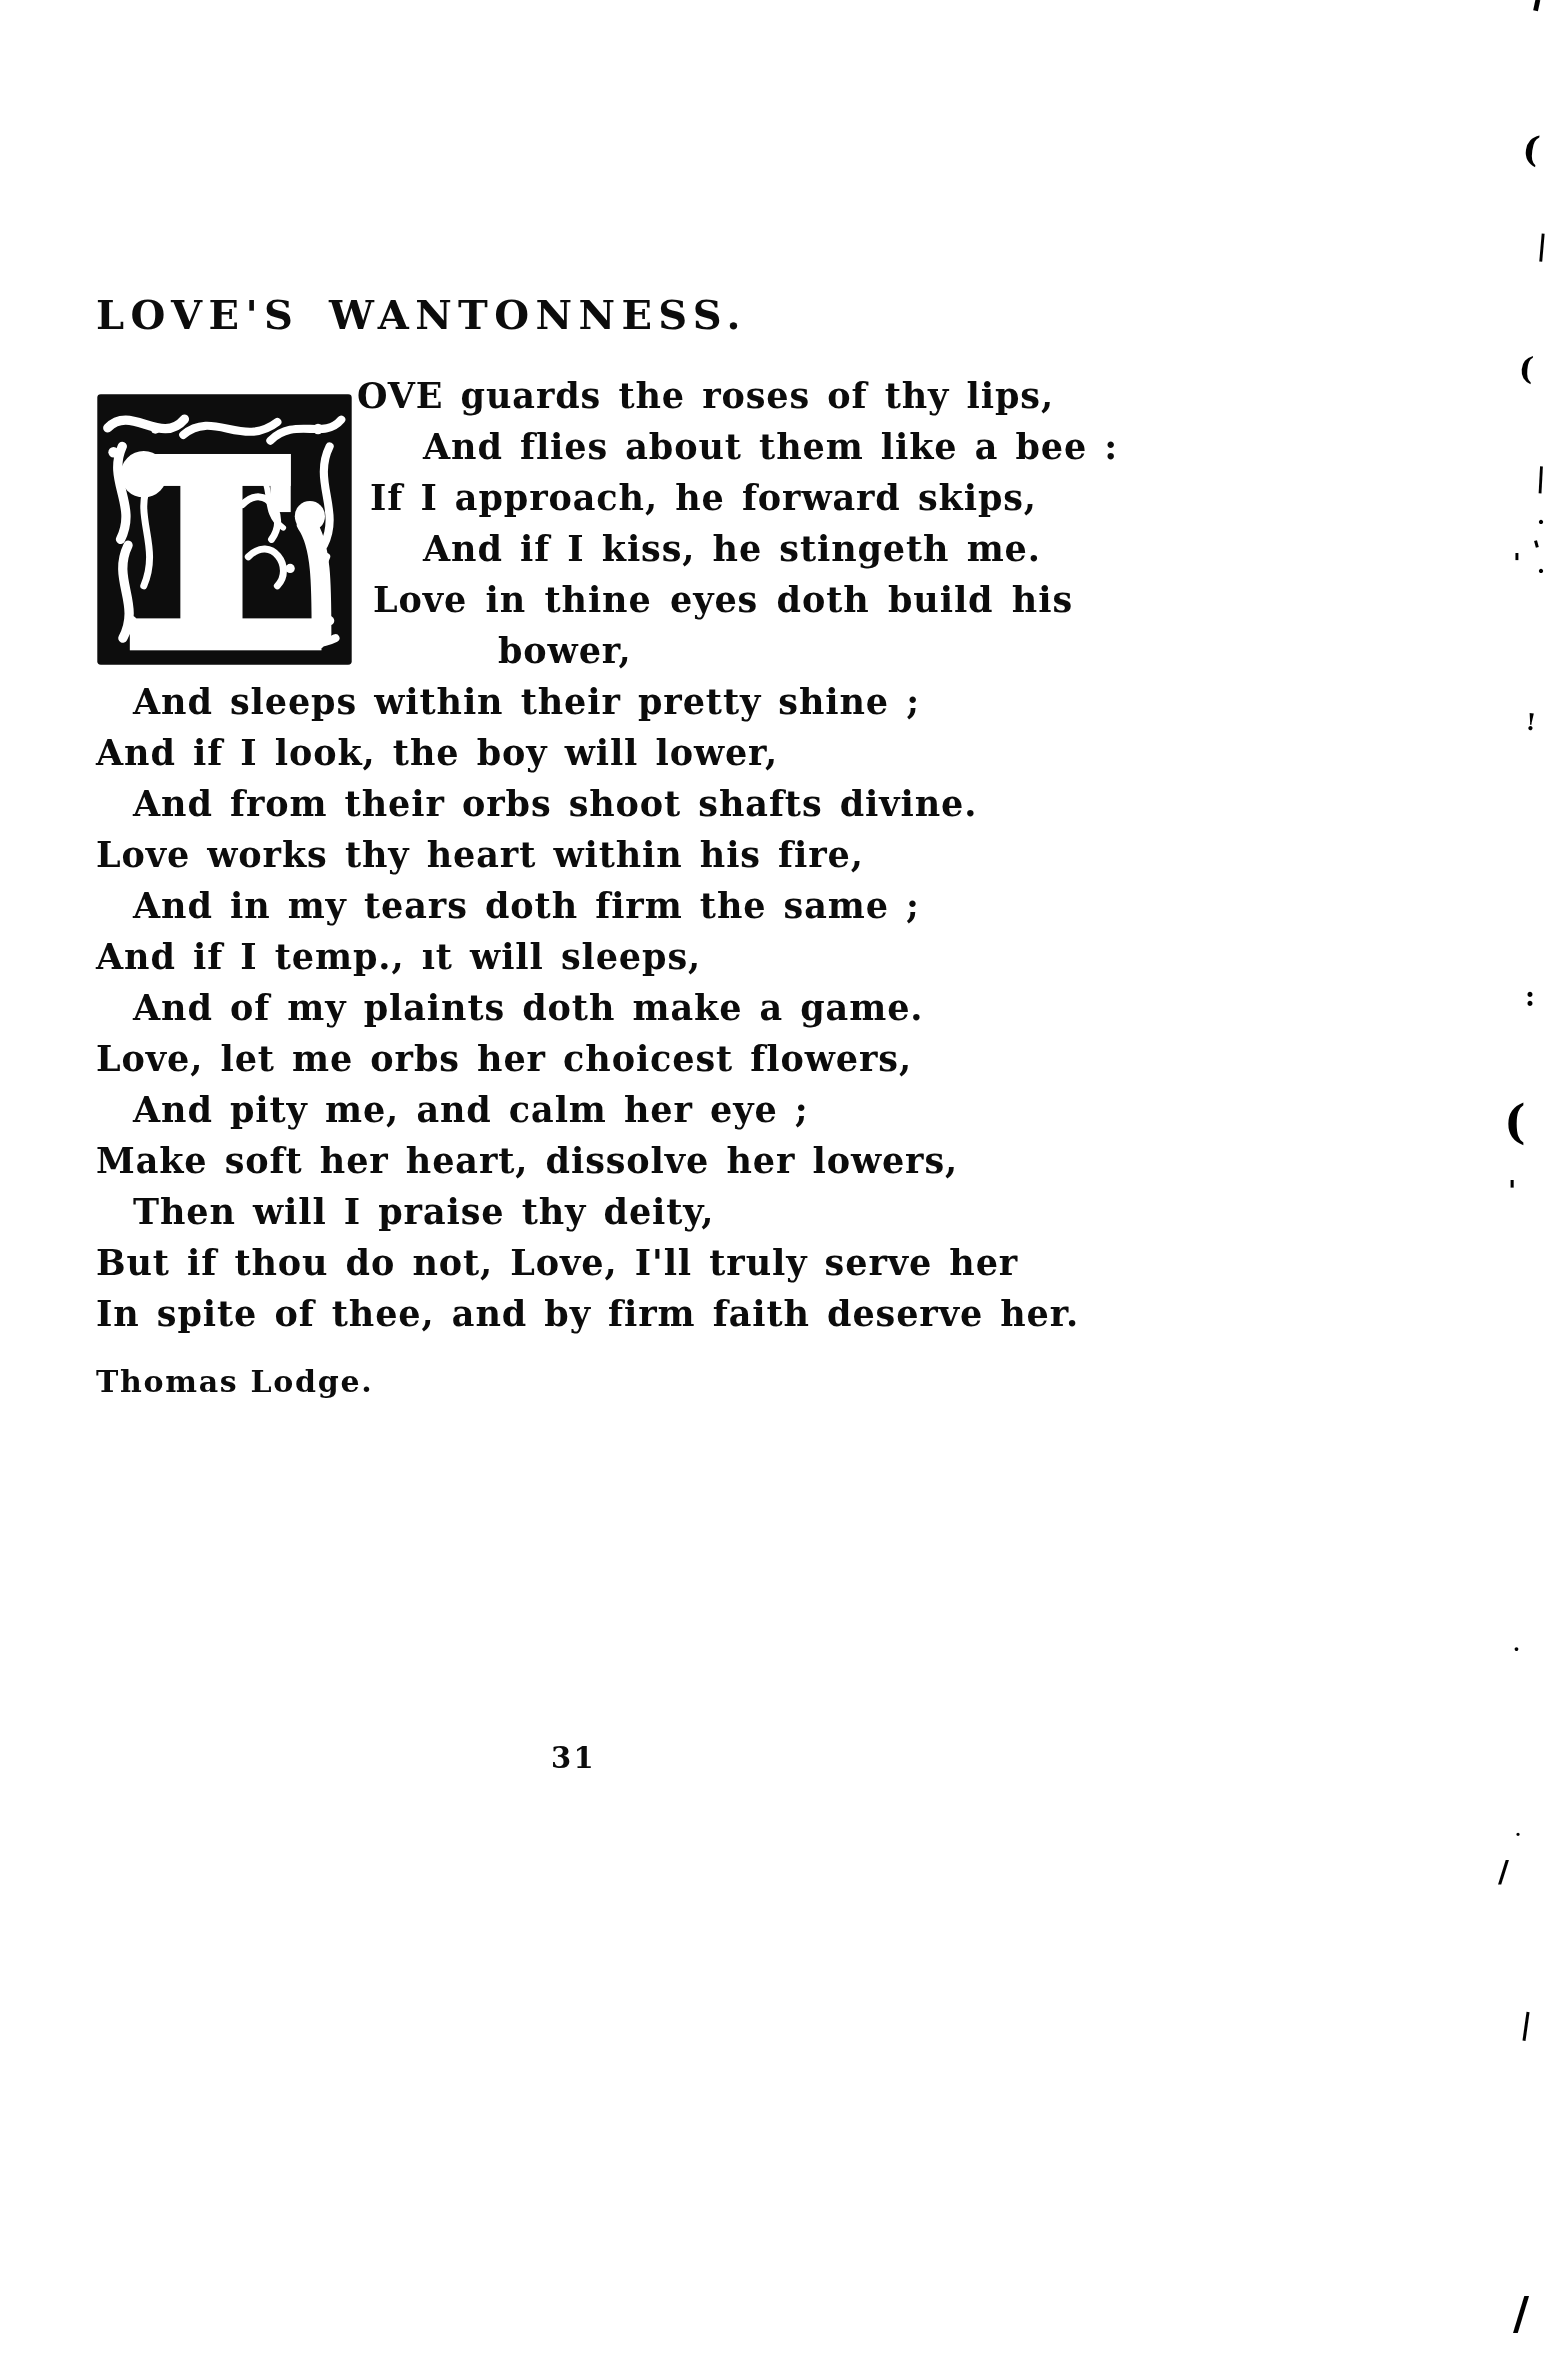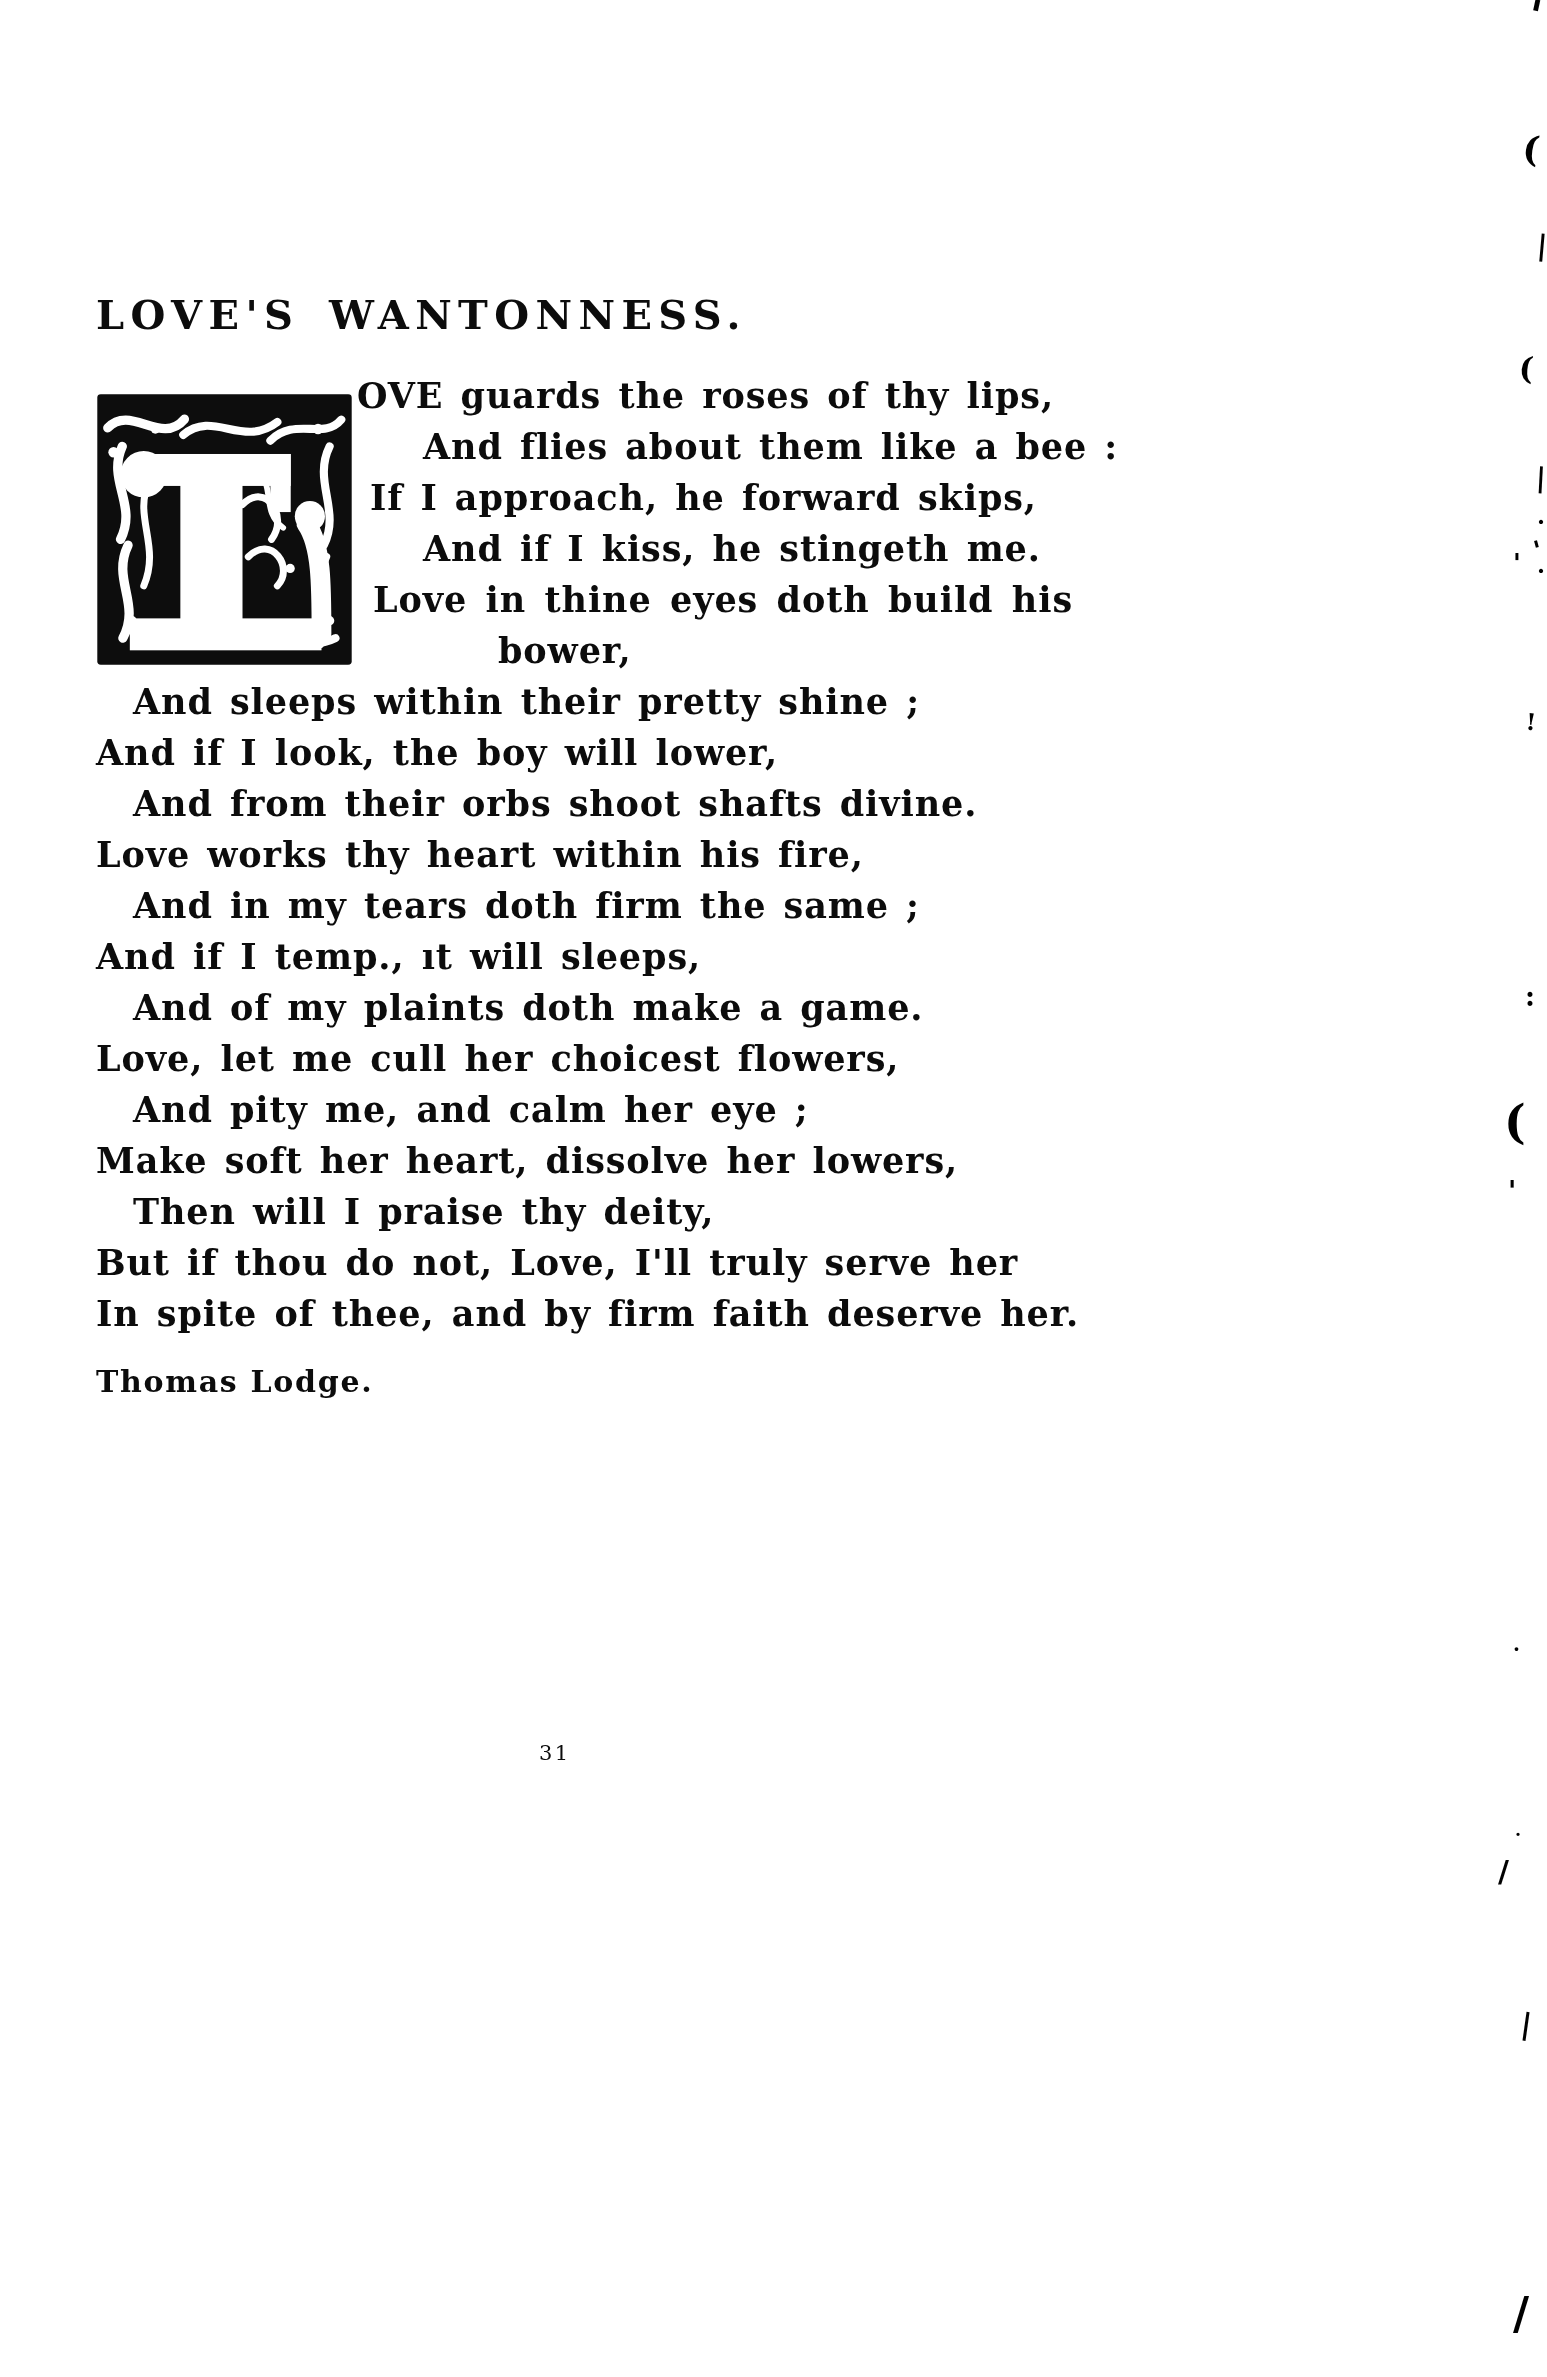--- a/index.html
+++ b/index.html
@@ -33,22 +33,22 @@
     white-space:normal;
     text-align:justify;
     text-align-last:justify;
   }
   .author {
     position:absolute; left:96px; top:1364px;
     font-size:30px; font-weight:700; letter-spacing:1.7px;
     white-space:pre;
   }
   .pageno {
-    position:absolute; left:539px; top:1741px;
-    font-size:21px; font-weight:400; letter-spacing:2.3px;
+    position:absolute; left:551px; top:1741px;
+    font-size:29px; font-weight:700; letter-spacing:2.3px;
   }
   .mark {
     position:absolute;
     font-family:"DejaVu Serif",serif;
     font-weight:700; color:#000;
     line-height:1;
     transform-origin:center center;
   }
 </style>
 </head>
@@ -103,21 +103,21 @@
       <div class="line" style="margin-left: 327px;">And if I kiss, he stingeth me.</div>
       <div class="line justify" style="margin-left: 277px; width: 700px;">Love in thine eyes doth build his</div>
       <div class="line" style="margin-left: 402px;">bower,</div>
       <div class="line" style="margin-left: 37px;">And sleeps within their pretty shine ;</div>
       <div class="line" style="margin-left: 0px;">And if I look, the boy will lower,</div>
       <div class="line" style="margin-left: 37px;">And from their orbs shoot shafts divine.</div>
       <div class="line" style="margin-left: 0px;">Love works thy heart within his fire,</div>
       <div class="line" style="margin-left: 37px;">And in my tears doth firm the same ;</div>
       <div class="line" style="margin-left: 0px;">And if I temp., ıt will sleeps,</div>
       <div class="line" style="margin-left: 37px;">And of my plaints doth make a game.</div>
-      <div class="line" style="margin-left: 0px;">Love, let me cull her choicest flowers,</div>
+      <div class="line" style="margin-left: 0px;">Love, let me orbs her choicest flowers,</div>
       <div class="line" style="margin-left: 37px;">And pity me, and calm her eye ;</div>
       <div class="line" style="margin-left: 0px;">Make soft her heart, dissolve her lowers,</div>
       <div class="line" style="margin-left: 37px;">Then will I praise thy deity,</div>
       <div class="line" style="margin-left: 0px;">But if thou do not, Love, I'll truly serve her</div>
       <div class="line" style="margin-left: 0px;">In spite of thee, and by firm faith deserve her.</div>
     </div>
 
   <div class="author">Thomas Lodge.</div>
 
   <div class="pageno">31</div>

